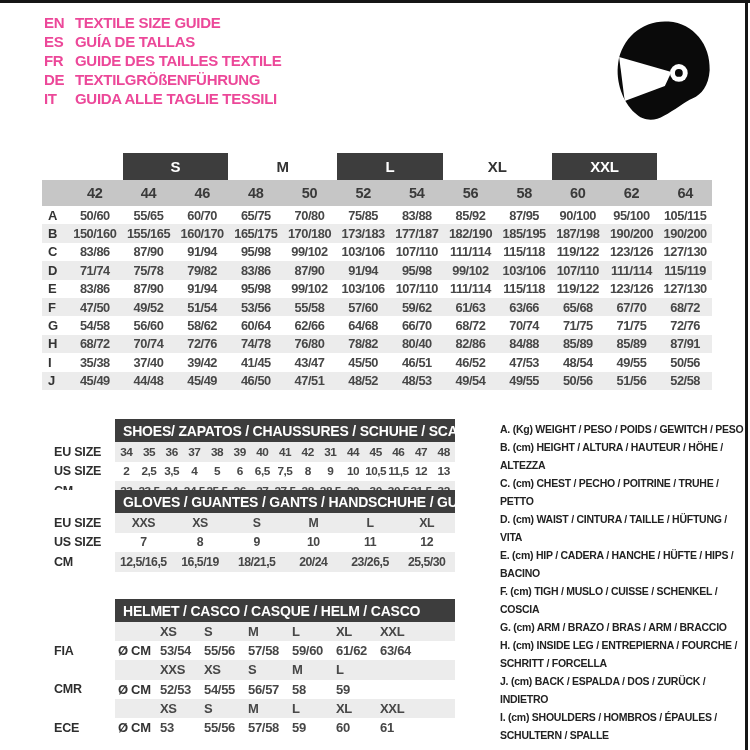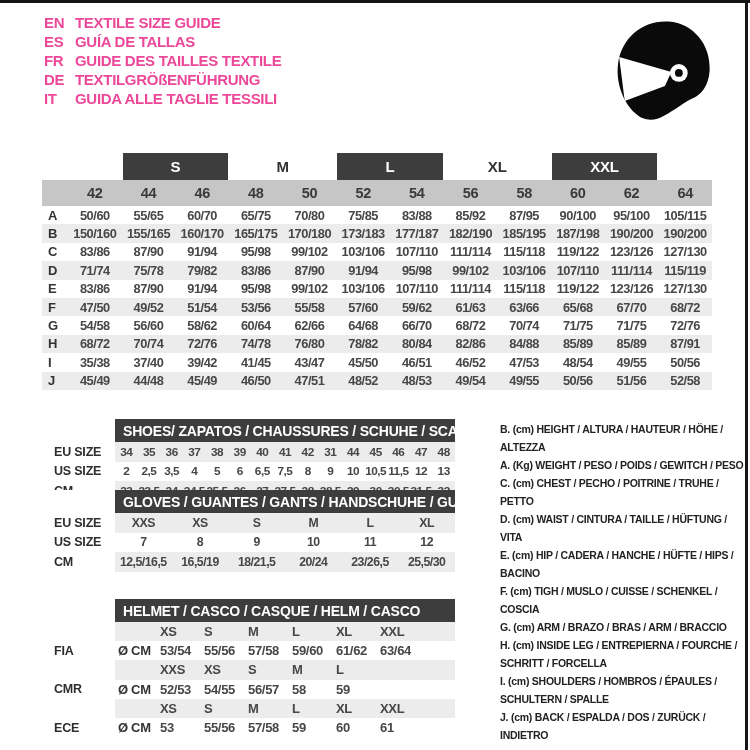--- a/index.html
+++ b/index.html
@@ -222,21 +222,21 @@
         <div class="data-cell">72/76</div>
       </div>
       <div class="data-row striped">
         <div class="row-letter">H</div>
         <div class="data-cell">68/72</div>
         <div class="data-cell">70/74</div>
         <div class="data-cell">72/76</div>
         <div class="data-cell">74/78</div>
         <div class="data-cell">76/80</div>
         <div class="data-cell">78/82</div>
-        <div class="data-cell">80/84</div>
+        <div class="data-cell">80/40</div>
         <div class="data-cell">82/86</div>
         <div class="data-cell">84/88</div>
         <div class="data-cell">85/89</div>
         <div class="data-cell">85/89</div>
         <div class="data-cell">87/91</div>
       </div>
       <div class="data-row">
         <div class="row-letter">I</div>
         <div class="data-cell">35/38</div>
         <div class="data-cell">37/40</div>
@@ -484,24 +484,24 @@
               <div class="helmet-cell">59</div>
               <div class="helmet-cell">60</div>
               <div class="helmet-cell">61</div>
             </div>
           </div>
         </div>
       </div>
   </div>
 
   <div class="legend" id="legend">
+      <div class="legend-item">A. (Kg) WEIGHT / PESO / POIDS / GEWITCH / PESO</div>
       <div class="legend-item">B. (cm) HEIGHT / ALTURA / HAUTEUR / HÖHE / ALTEZZA</div>
-      <div class="legend-item">A. (Kg) WEIGHT / PESO / POIDS / GEWITCH / PESO</div>
       <div class="legend-item">C. (cm) CHEST / PECHO / POITRINE / TRUHE / PETTO</div>
       <div class="legend-item">D. (cm) WAIST / CINTURA / TAILLE / HÜFTUNG / VITA</div>
       <div class="legend-item">E. (cm) HIP / CADERA / HANCHE / HÜFTE / HIPS / BACINO</div>
       <div class="legend-item">F. (cm) TIGH / MUSLO / CUISSE / SCHENKEL / COSCIA</div>
       <div class="legend-item">G. (cm) ARM / BRAZO / BRAS / ARM / BRACCIO</div>
       <div class="legend-item">H. (cm) INSIDE LEG / ENTREPIERNA / FOURCHE / SCHRITT / FORCELLA</div>
+      <div class="legend-item">J. (cm) BACK / ESPALDA / DOS / ZURÜCK / INDIETRO</div>
       <div class="legend-item">I. (cm) SHOULDERS / HOMBROS / ÉPAULES / SCHULTERN / SPALLE</div>
-      <div class="legend-item">J. (cm) BACK / ESPALDA / DOS / ZURÜCK / INDIETRO</div>
     </div>
 </div>
 
 </body></html>

